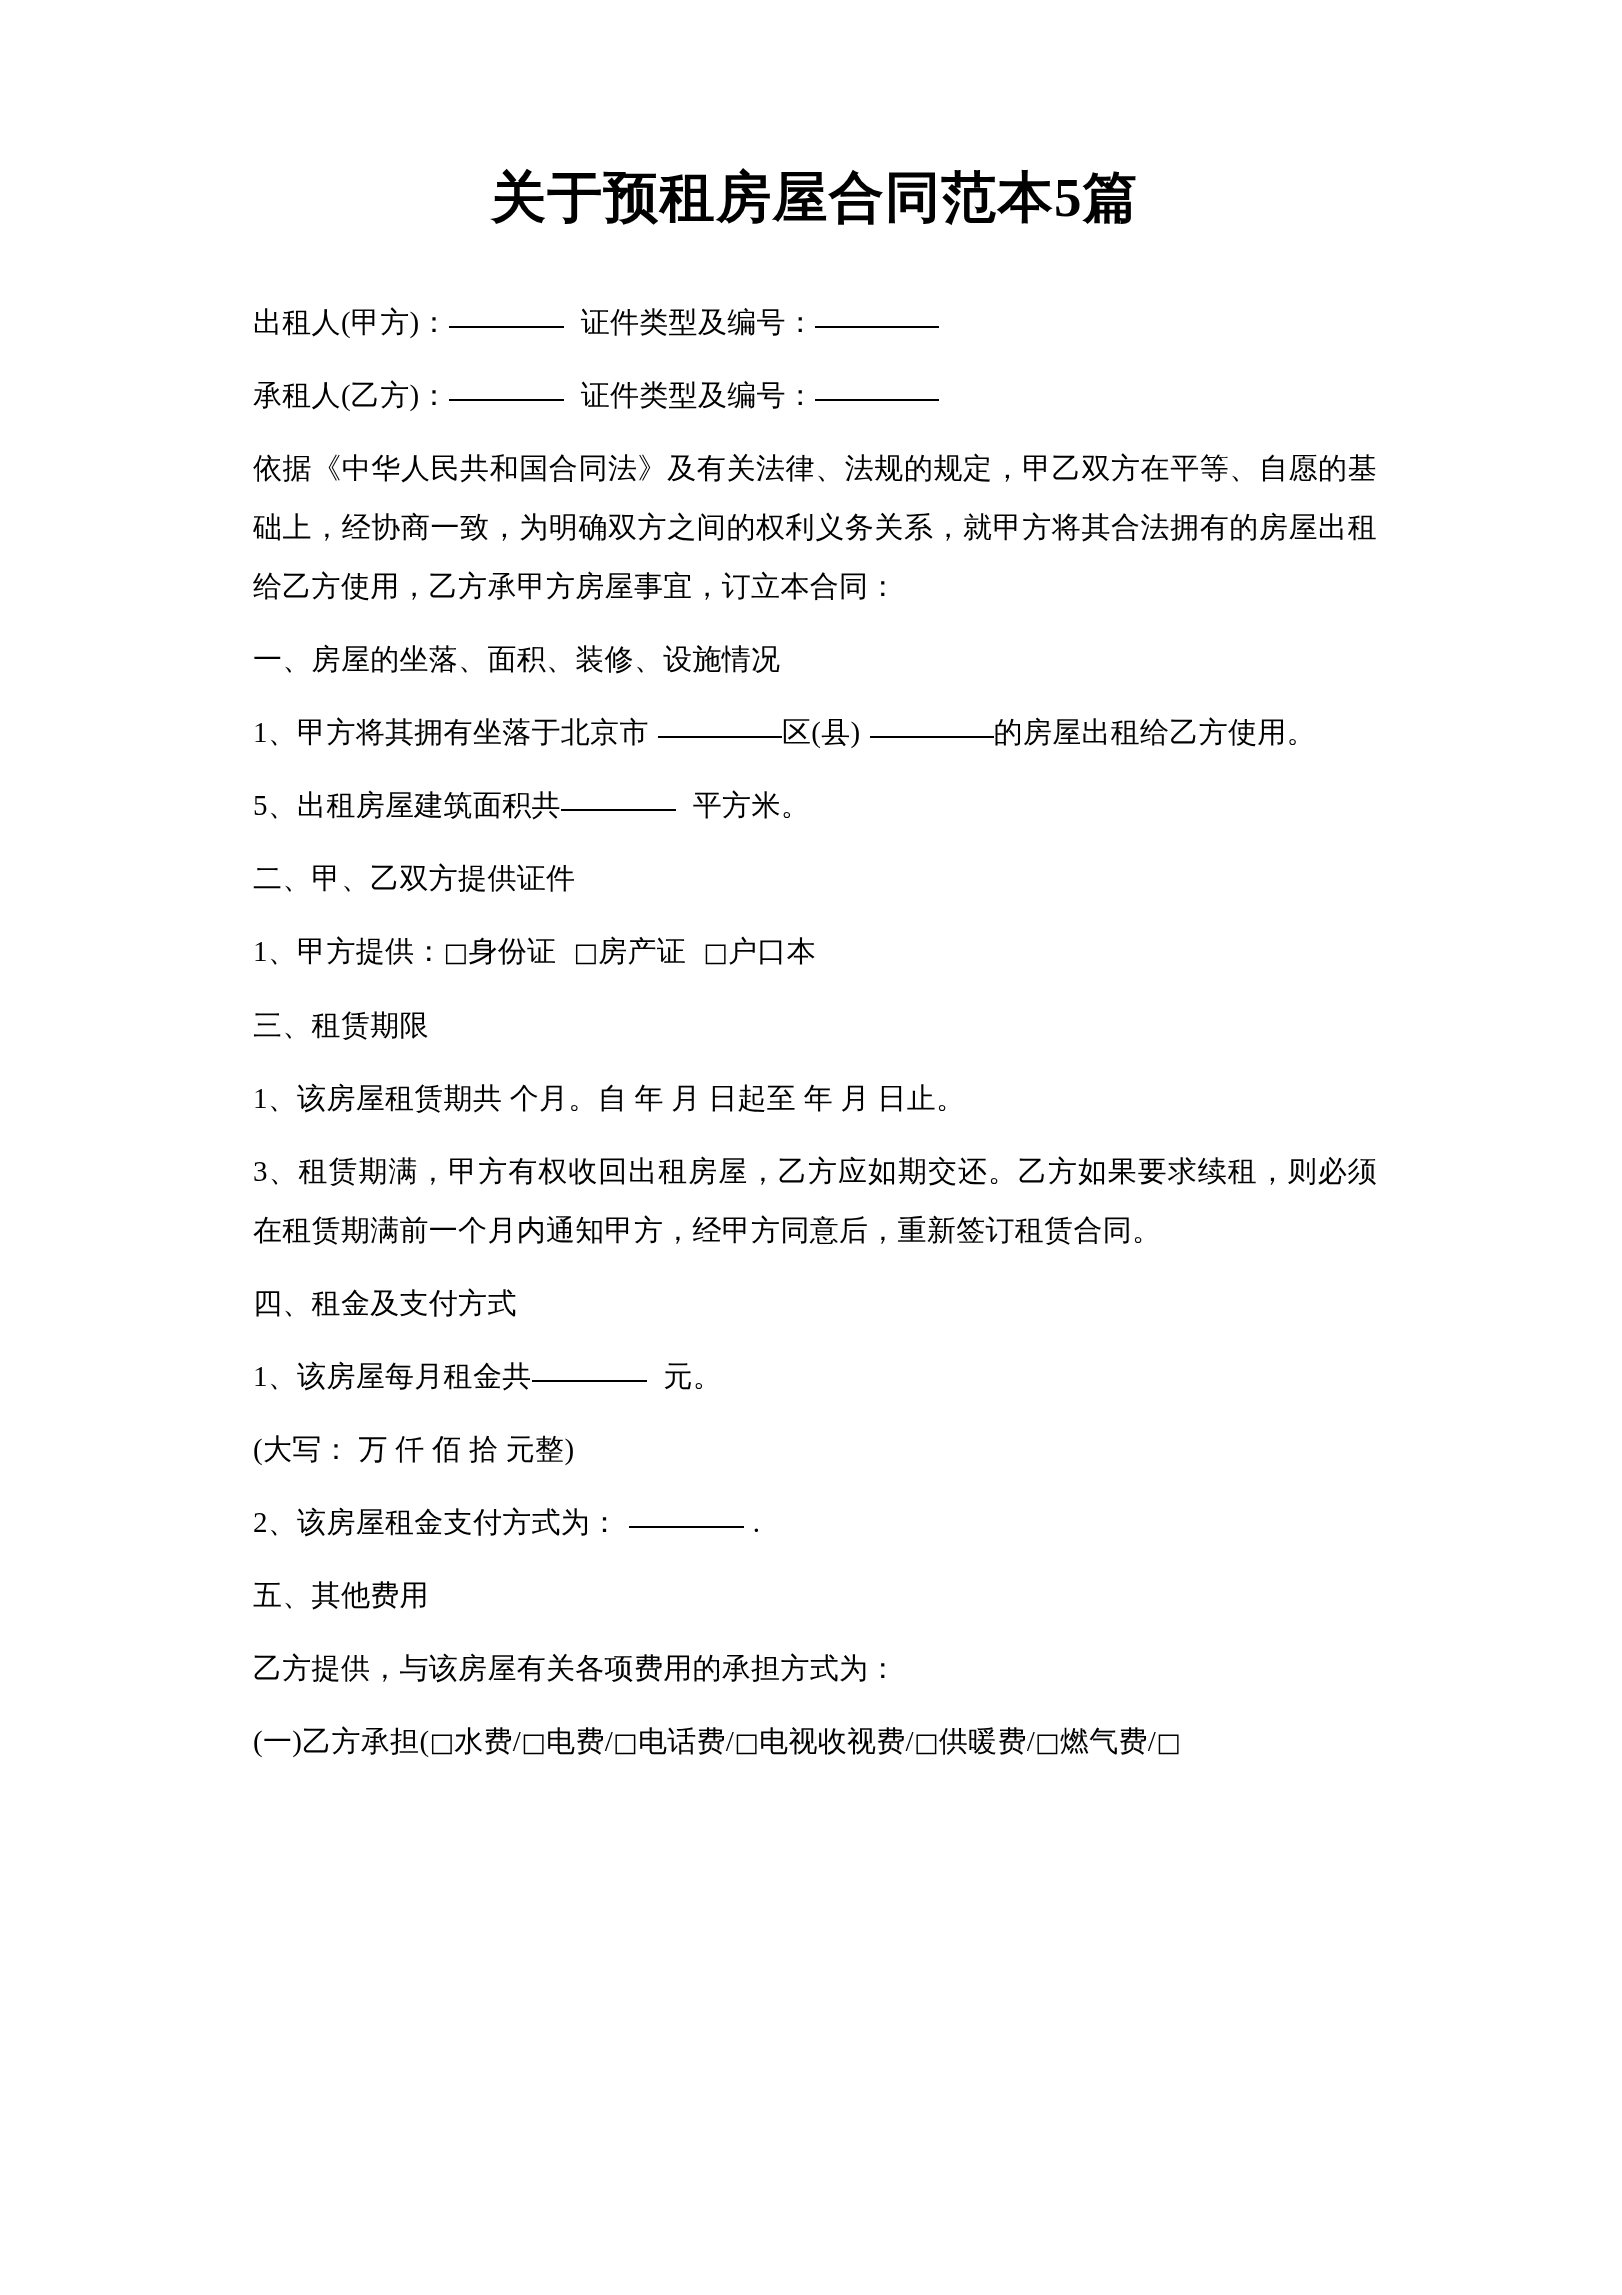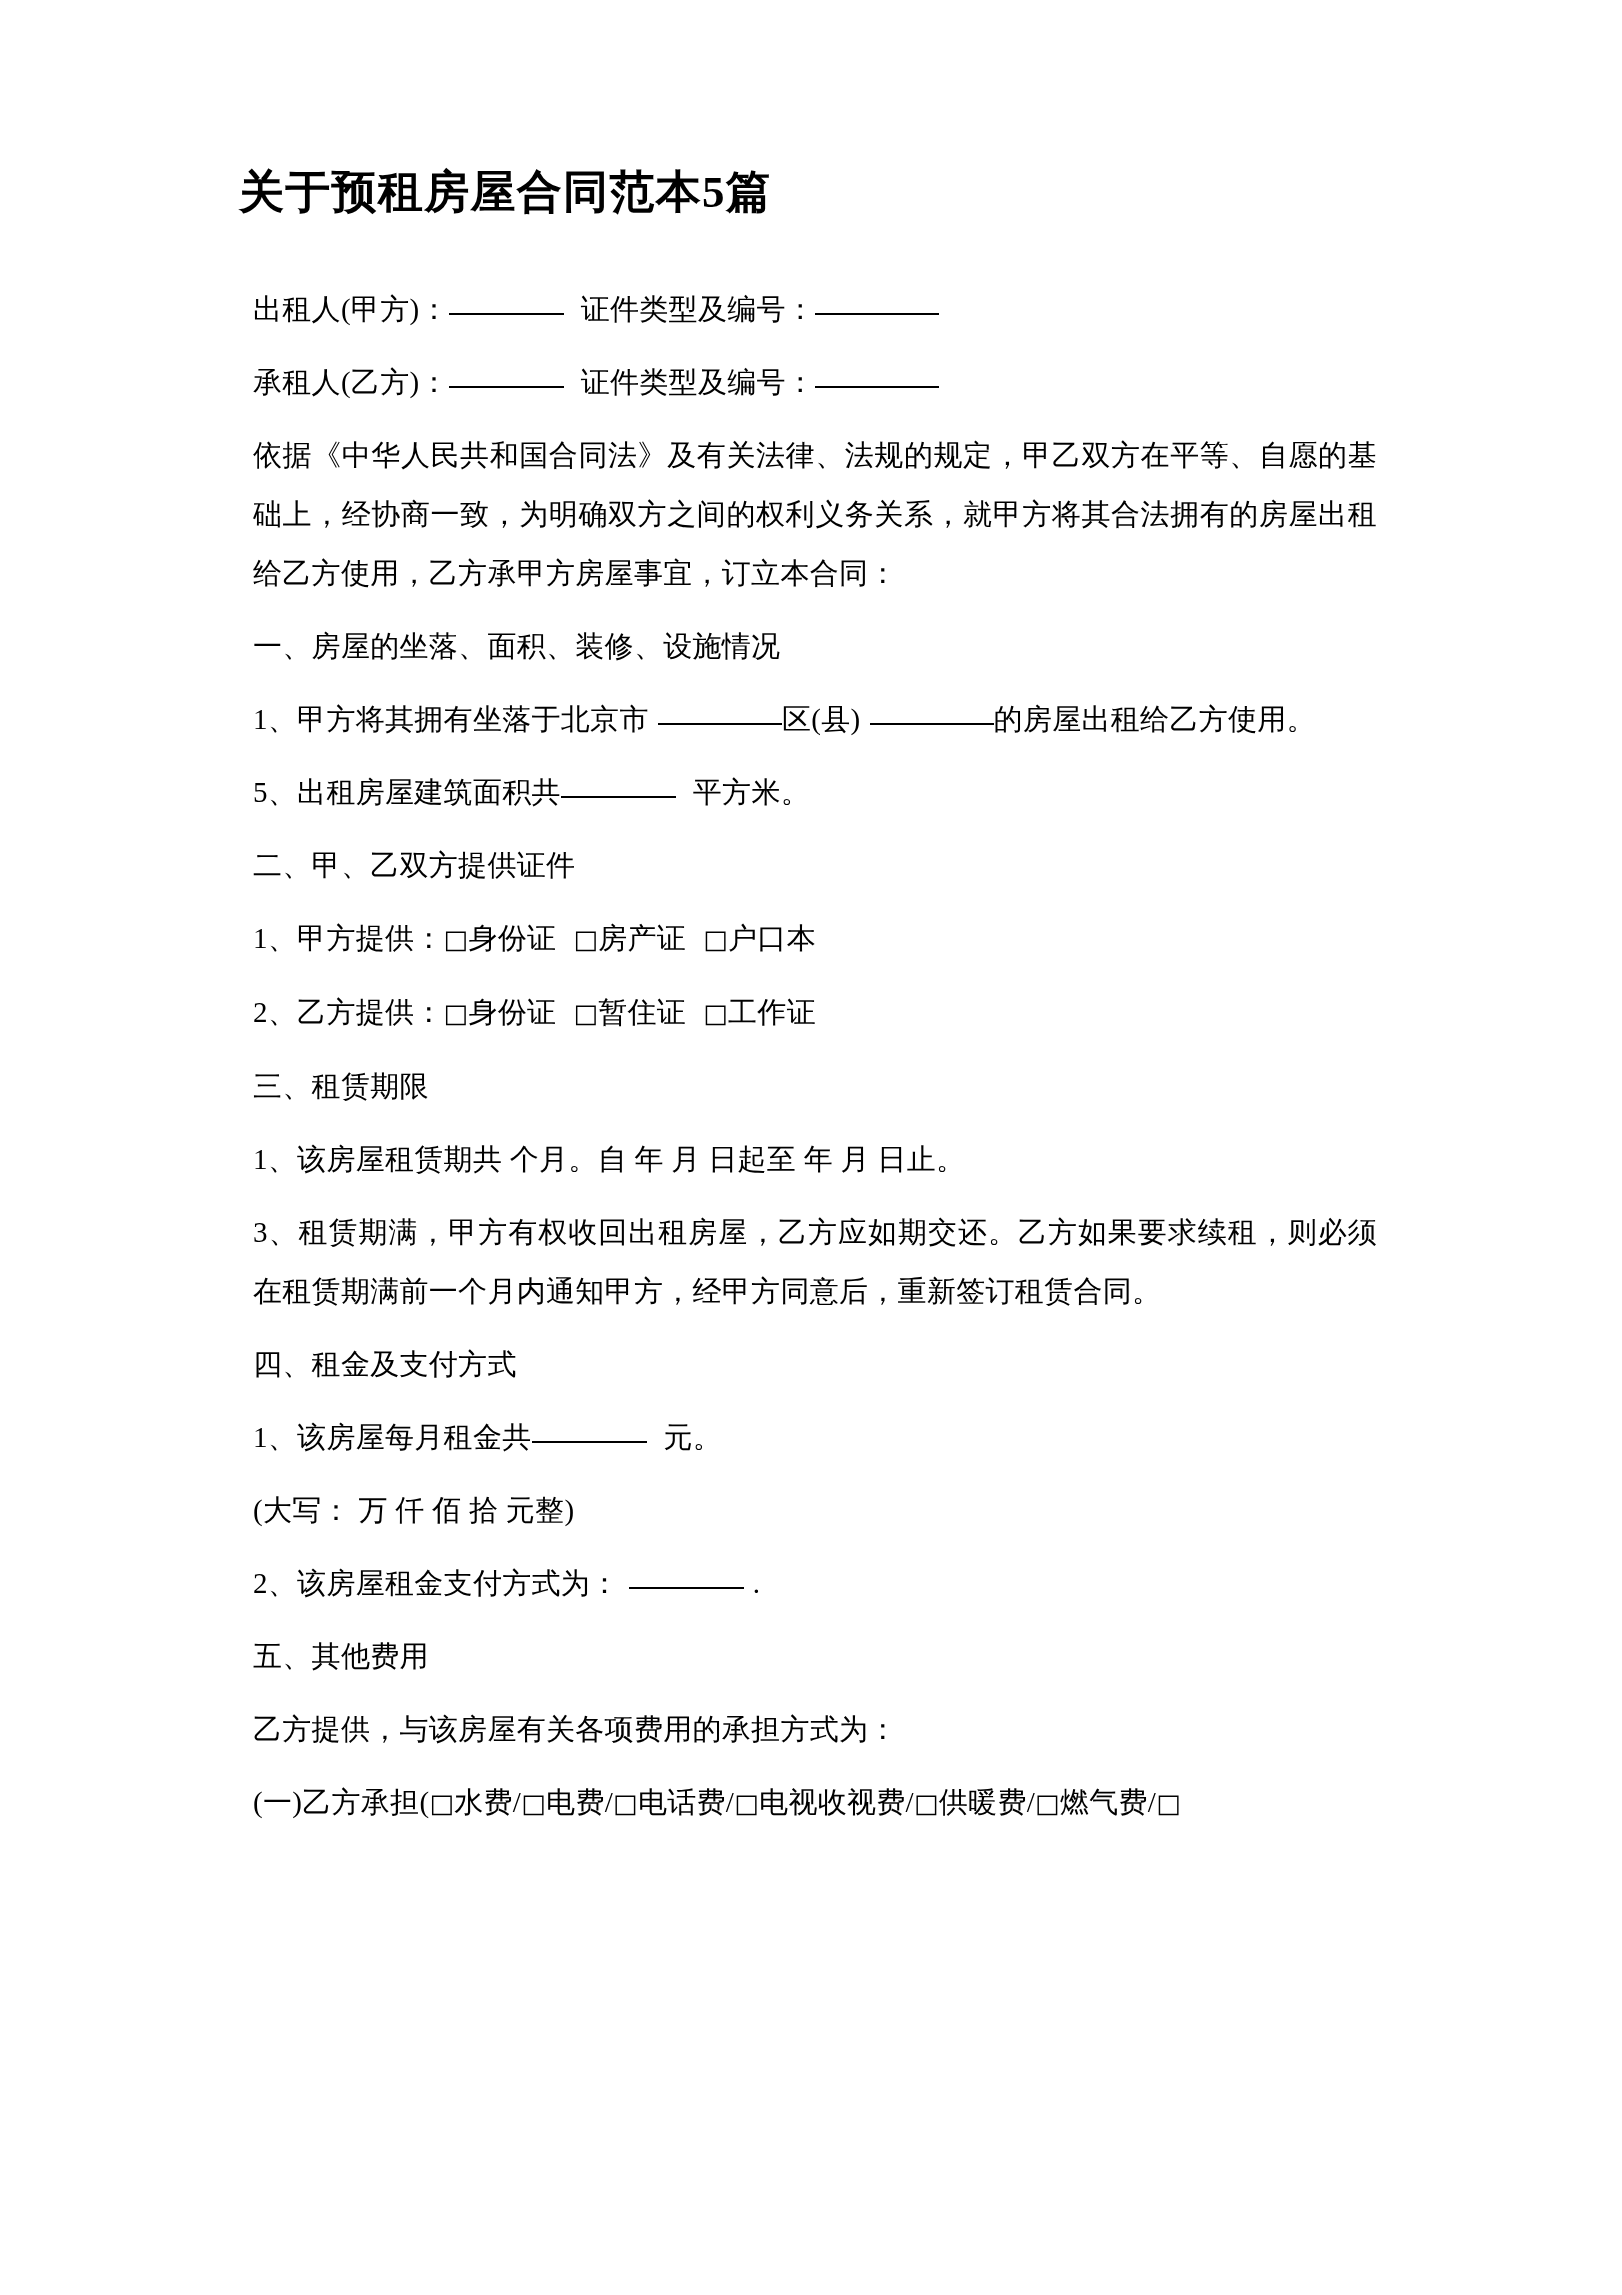--- a/index.html
+++ b/index.html
@@ -20,22 +20,23 @@
     box-sizing: border-box;
     overflow: hidden;
   }
   .content {
     position: absolute;
     left: 239px;
     top: 164px;
     width: 1152px;
   }
   .doc-title {
-    font-size: 45px;
+    font-size: 55px;
     font-weight: bold;
+    text-align: center;
     letter-spacing: 1.3px;
     line-height: 1.25;
     margin: 0 0 60px 0;
     white-space: nowrap;
   }
   .para {
     font-size: 29px;
     line-height: 59px;
     margin: 14px;
     text-align: justify;
@@ -89,23 +90,20 @@
       <span>5、出租房屋建筑面积共</span><span class="blank w-md"></span><span class="gap-md"></span><span>平方米。</span>
     </p>
 
 
     <p class="para">二、甲、乙双方提供证件</p>
 
     <p class="para">
       <span>1、甲方提供：</span><span class="cbx">□</span><span>身份证</span><span class="gap-md"></span><span class="cbx">□</span><span>房产证</span><span class="gap-md"></span><span class="cbx">□</span><span>户口本</span>
     </p>
 
-    <p class="para">
-      <span>2、乙方提供：</span><span class="cbx">□</span><span>身份证</span><span class="gap-md"></span><span class="cbx">□</span><span>暂住证</span><span class="gap-md"></span><span class="cbx">□</span><span>工作证</span>
-    </p>
 
     <p class="para">三、租赁期限</p>
 
     <p class="para">1、该房屋租赁期共 个月。自 年 月 日起至 年 月 日止。</p>
 
 
     <p class="para">3、租赁期满，甲方有权收回出租房屋，乙方应如期交还。乙方如果要求续租，则必须在租赁期满前一个月内通知甲方，经甲方同意后，重新签订租赁合同。</p>
 
     <p class="para">四、租金及支付方式</p>
 

